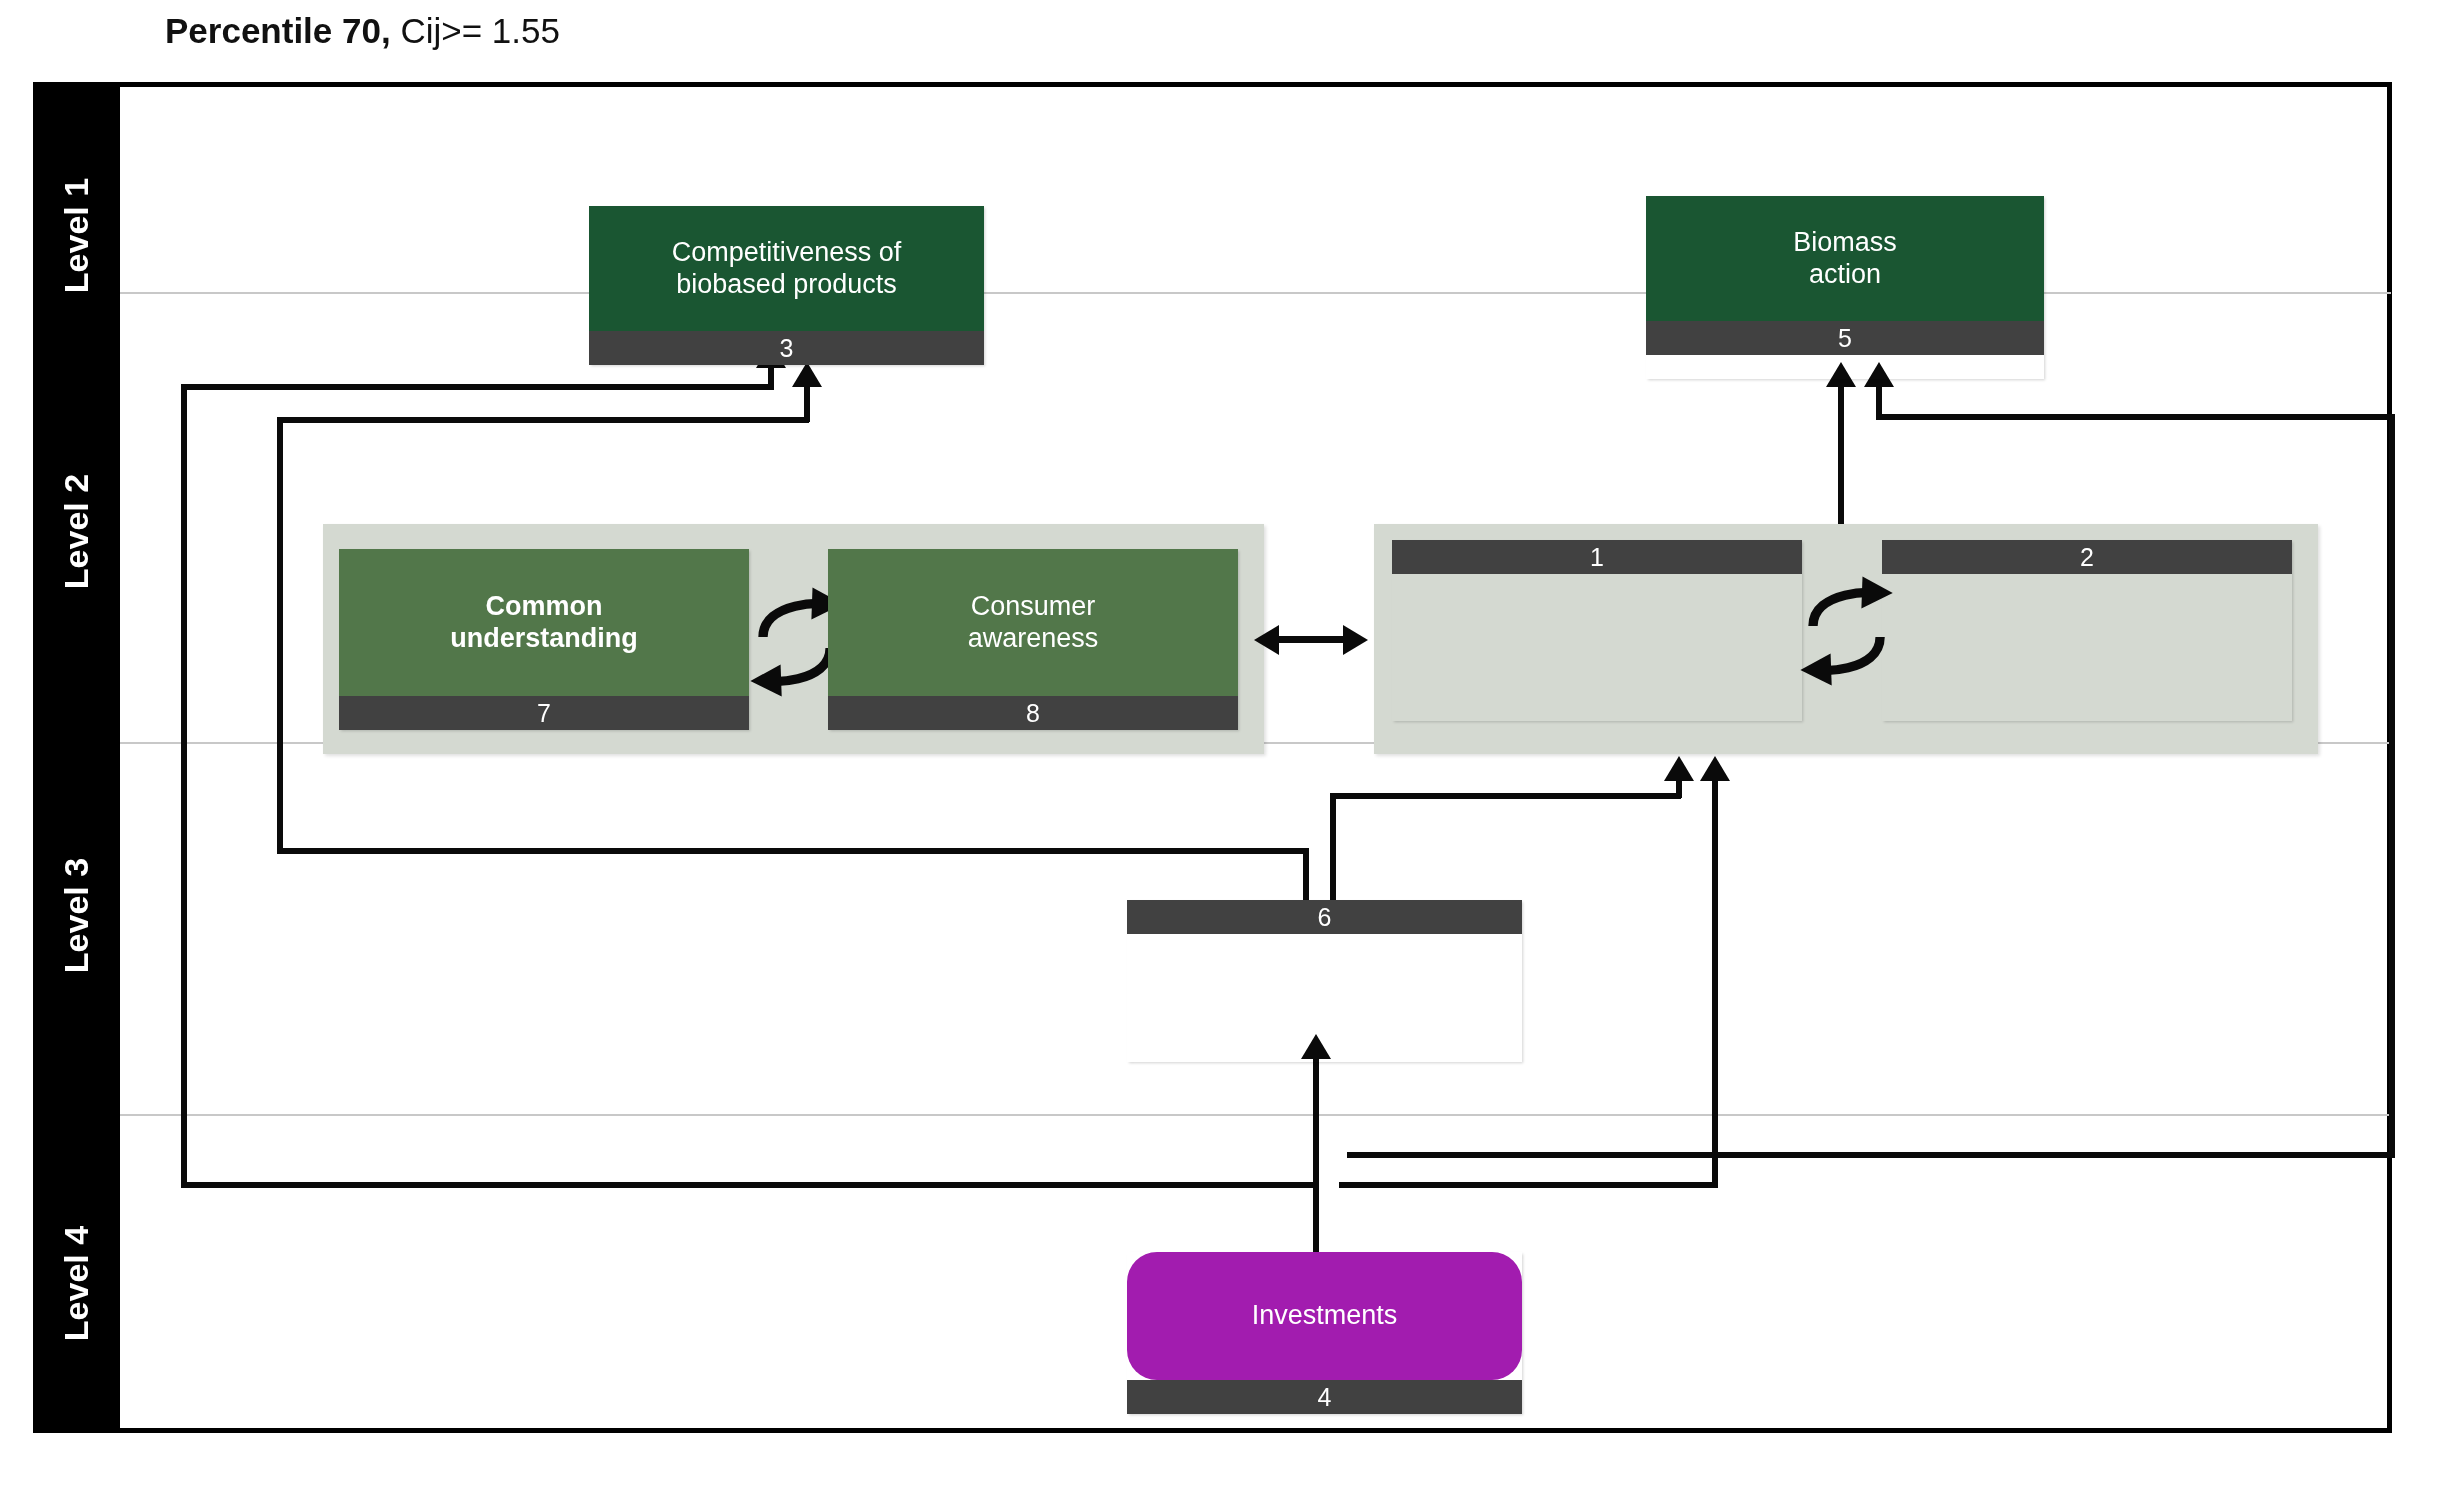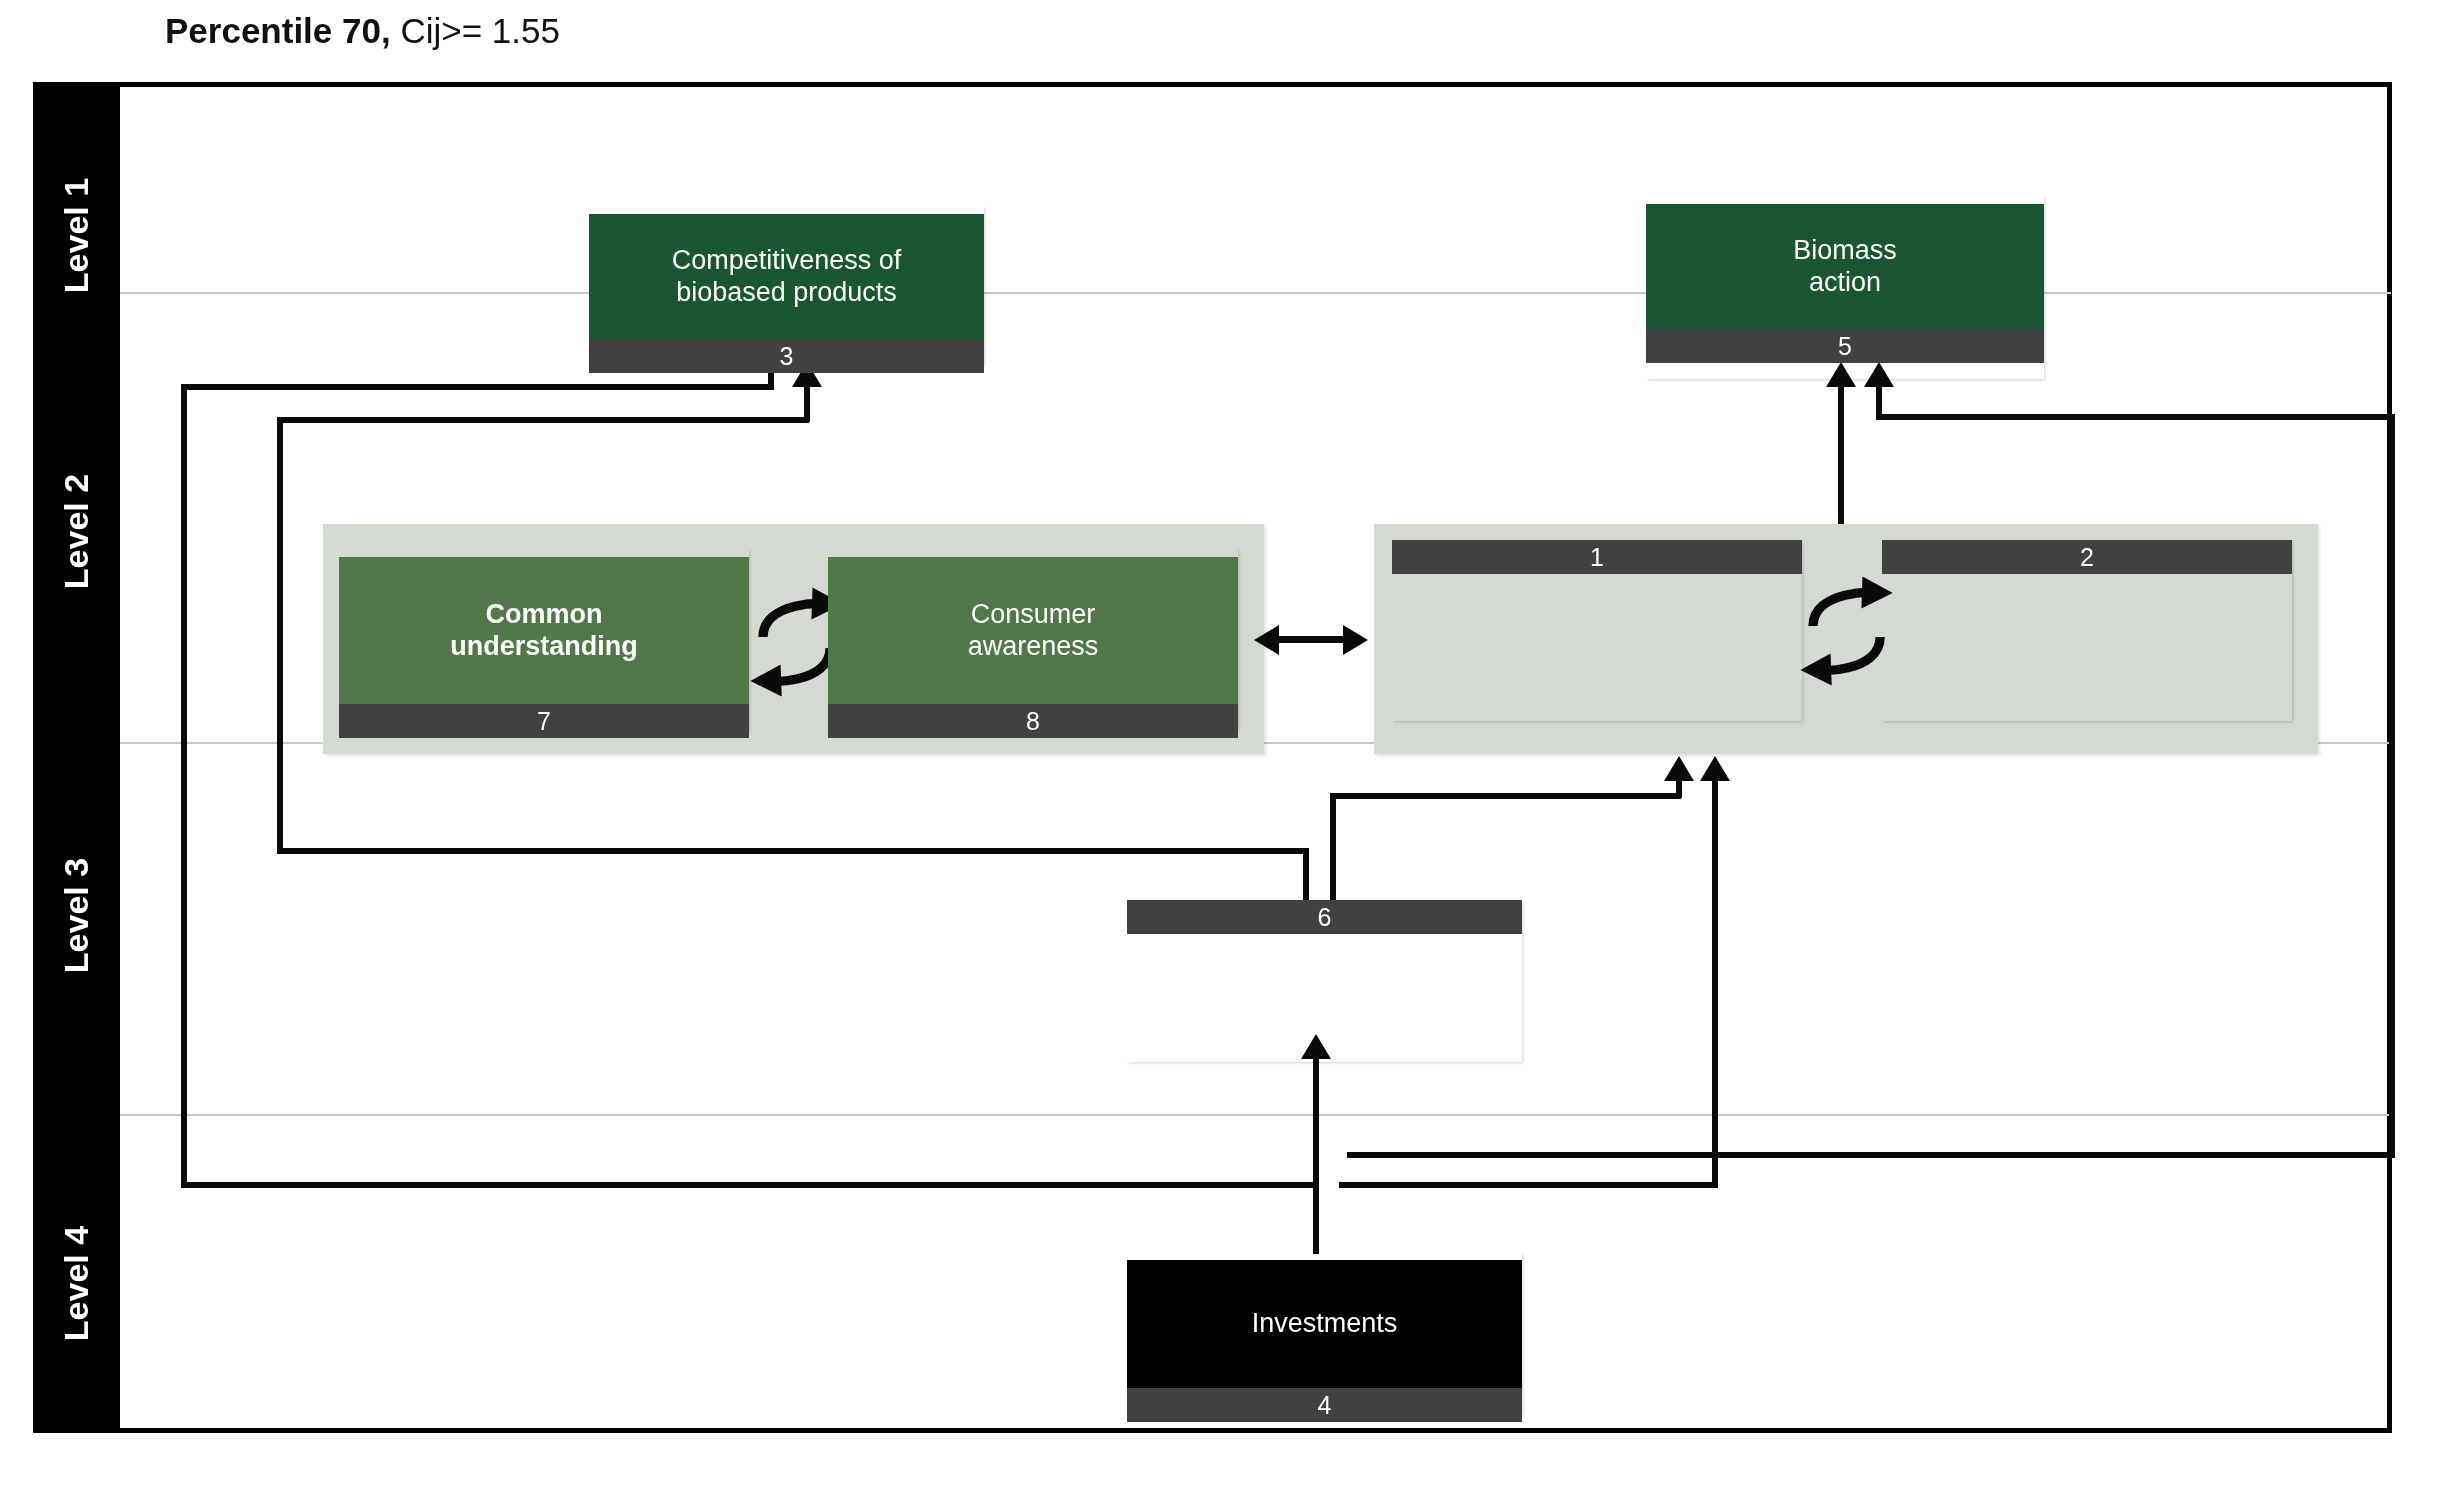--- a/index.html
+++ b/index.html
@@ -16,28 +16,28 @@
   .level-label{position:absolute;left:0;width:87px;color:#fff;font-size:34px;font-weight:bold;
       display:flex;align-items:center;justify-content:center;}
   .level-label span{display:block;transform:rotate(-90deg);white-space:nowrap;}
 
   
   .gridline{position:absolute;height:1.6px;background:#c8c8c8;left:120px;width:2271px;}
 
   
   .node{position:absolute;box-sizing:border-box;box-shadow:1.6px 1.6px 2.7px rgba(0,0,0,.18);}
   .node .body{display:flex;align-items:center;justify-content:center;text-align:center;
-      color:#fff;font-size:27px;line-height:1.18;box-sizing:border-box;padding:3.3px 7.7px;margin-top:8px;}
+      color:#fff;font-size:27px;line-height:1.18;box-sizing:border-box;padding:3.3px 7.7px;}
   .node .idbar{background:#414141;color:#fff;font-size:25px;text-align:center;
       display:flex;align-items:center;justify-content:center;box-sizing:border-box;}
 
   .c-dark  .body{background:#1a5632;}
   .c-mid   .body{background:#52774a;}
   .c-sage  .body{background:#87977a;}
-  .c-gray  .body{background:#000000;}
+  .c-gray  .body{background:#a21caf;border-radius:30px;}
 
   .groupbox{position:absolute;background:#d4d9d1;box-shadow:1.6px 1.6px 3.3px rgba(0,0,0,.12);}
 
   
   .ln{position:absolute;background:#0a0a0a;}
   .arrow-up{position:absolute;width:0;height:0;border-left:15px solid transparent;
       border-right:15px solid transparent;border-bottom:25px solid #0a0a0a;}
   .arrow-left{position:absolute;width:0;height:0;border-top:15px solid transparent;
       border-bottom:15px solid transparent;border-right:25px solid #0a0a0a;}
   .arrow-right{position:absolute;width:0;height:0;border-top:15px solid transparent;

